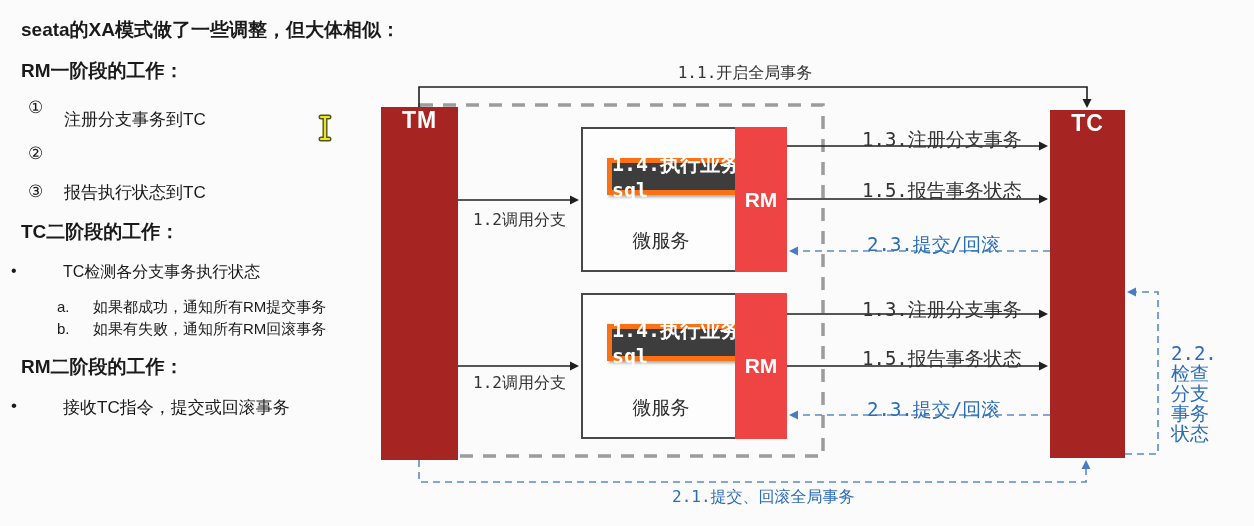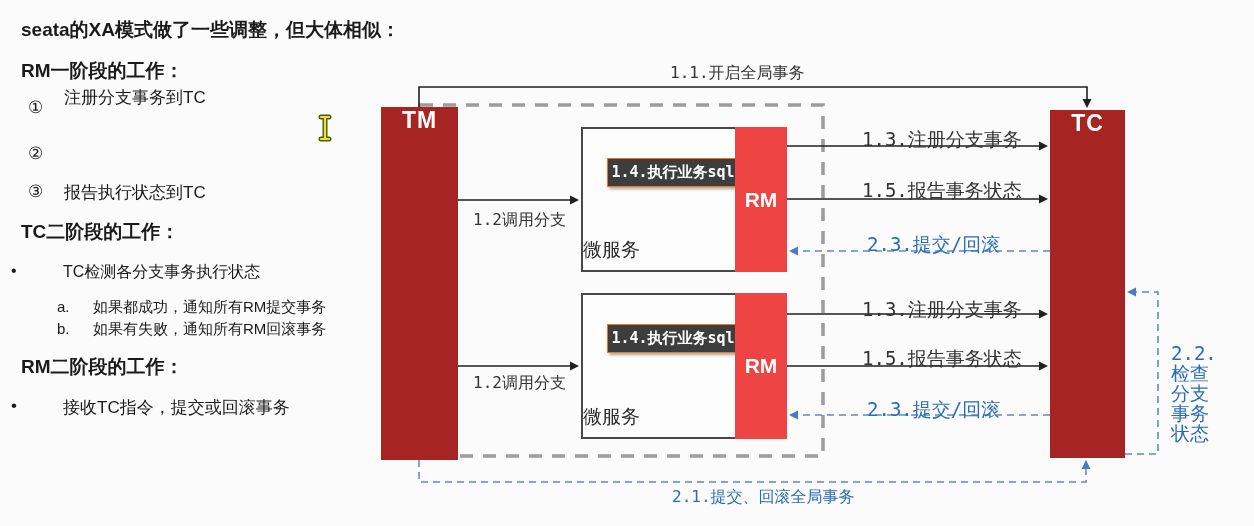--- a/index.html
+++ b/index.html
@@ -15,41 +15,41 @@
   .note-h{font-size:19px;font-weight:600;}
   .note-item{font-size:17px;}
   .note-sub{font-size:15px;}
   .note-b1{font-size:16px;}
   
   .redbox{position:absolute;background:#a62421;display:flex;align-items:flex-start;justify-content:center;z-index:2;}
   .redbox .biglbl{color:#fff;font-size:23px;font-weight:600;letter-spacing:1px;font-family:"Liberation Sans",sans-serif;}
   .ms-box{position:absolute;background:#fdfdfd;border:2px solid #484848;box-sizing:border-box;z-index:2;}
   .rm-col{position:absolute;top:-2px;bottom:-2px;right:-2px;width:52px;background:#ef4444;display:flex;align-items:center;justify-content:center;}
   .rm-col span{color:#fff;font-size:21px;font-weight:600;}
-  .sql-chip{position:absolute;left:24px;top:29px;width:130px;height:27px;background:#3d3d3d;border:1px solid #f97316;
-    color:#fff;font-family:"DejaVu Sans Mono",monospace;font-size:15px;font-weight:bold;
+  .sql-chip{position:absolute;left:24px;top:29px;width:130px;height:27px;background:#3d3d3d;border:5px solid #f97316;
+    color:#fff;font-family:"DejaVu Sans Mono",monospace;font-size:20px;font-weight:bold;
     display:flex;align-items:center;justify-content:center;box-shadow:2px 2px 3px rgba(0,0,0,.35);}
-  .ms-lbl{position:absolute;left:0;bottom:7px;width:156px;text-align:left;font-size:19px;color:#2b2b2b;}
+  .ms-lbl{position:absolute;left:0;bottom:16px;width:156px;text-align:center;font-size:19px;color:#2b2b2b;}
   .dlabel{position:absolute;font-family:"DejaVu Sans Mono",monospace;font-size:19px;color:#333;white-space:nowrap;z-index:3;}
   .dlabel.big{font-size:16px;}
   .dlabel.blue{color:#2b6cb8;}
   .dlabel.vert{white-space:pre-line;line-height:20px;text-align:left;}
   #svg-overlay{position:absolute;left:0;top:0;z-index:1;}
   #cursor{position:absolute;left:318px;top:114px;z-index:5;}
 </style>
 </head>
 <body>
 
 <div id="canvas">
 
   <div class="abs note-h" style="left:21px;top:58px">RM一阶段的工作：</div>
   <div class="abs note-title" style="left:21px;top:17px">seata的XA模式做了一些调整，但大体相似：</div>
 
   <div class="abs note-item" style="left:28px;top:97px">①</div>
-  <div class="abs note-item" style="left:64px;top:86px">注册分支事务到TC</div>
+  <div class="abs note-item" style="left:64px;top:108px">注册分支事务到TC</div>
   <div class="abs note-item" style="left:28px;top:143px">②</div>
   <div class="abs note-item" style="left:28px;top:181px">③</div>
   <div class="abs note-h" style="left:21px;top:219px">TC二阶段的工作：</div>
 
   <div class="abs note-item" style="left:64px;top:181px">报告执行状态到TC</div>
   <div class="abs note-b1" style="left:11px;top:262px">•</div>
   <div class="abs note-b1" style="left:63px;top:262px">TC检测各分支事务执行状态</div>
 
   <div class="abs note-sub" style="left:57px;top:298px">a.</div>
   <div class="abs note-sub" style="left:93px;top:298px">如果都成功，通知所有RM提交事务</div>
@@ -100,21 +100,21 @@
     <div class="ms-lbl">微服务</div>
     <div class="rm-col">
       <span>RM</span>
     </div>
   </div>
 
   <div class="redbox" style="left:1050px;top:110px;width:75px;height:348px">
     <span class="biglbl">TC</span>
   </div>
 
-  <div class="dlabel big" style="left:670px;top:63px;width:150px;text-align:left">1.1.开启全局事务</div>
+  <div class="dlabel big" style="left:670px;top:63px;width:150px;text-align:center">1.1.开启全局事务</div>
   <div class="dlabel big" style="left:473px;top:210px">1.2调用分支</div>
   <div class="dlabel big" style="left:473px;top:373px">1.2调用分支</div>
   <div class="dlabel" style="left:862px;top:127px">1.3.注册分支事务</div>
   <div class="dlabel" style="left:862px;top:178px">1.5.报告事务状态</div>
   <div class="dlabel blue" style="left:867px;top:232px">2.3.提交/回滚</div>
   <div class="dlabel" style="left:862px;top:297px">1.3.注册分支事务</div>
   <div class="dlabel" style="left:862px;top:346px">1.5.报告事务状态</div>
   <div class="dlabel blue" style="left:867px;top:397px">2.3.提交/回滚</div>
   <div class="dlabel blue big" style="left:672px;top:487px">2.1.提交、回滚全局事务</div>
   <div class="dlabel blue vert" style="left:1171px;top:343px">2.2.

